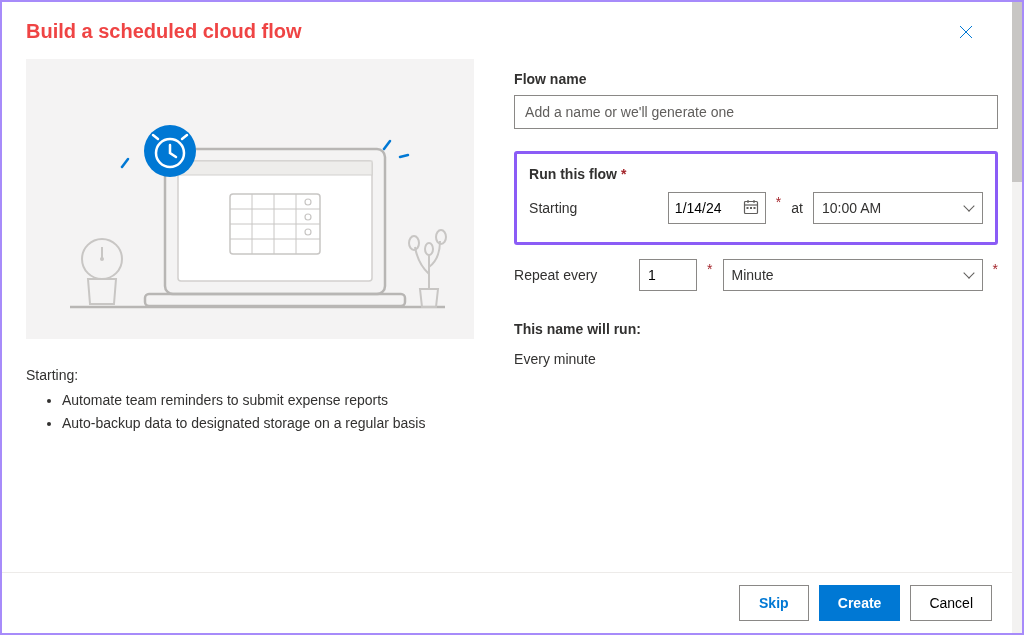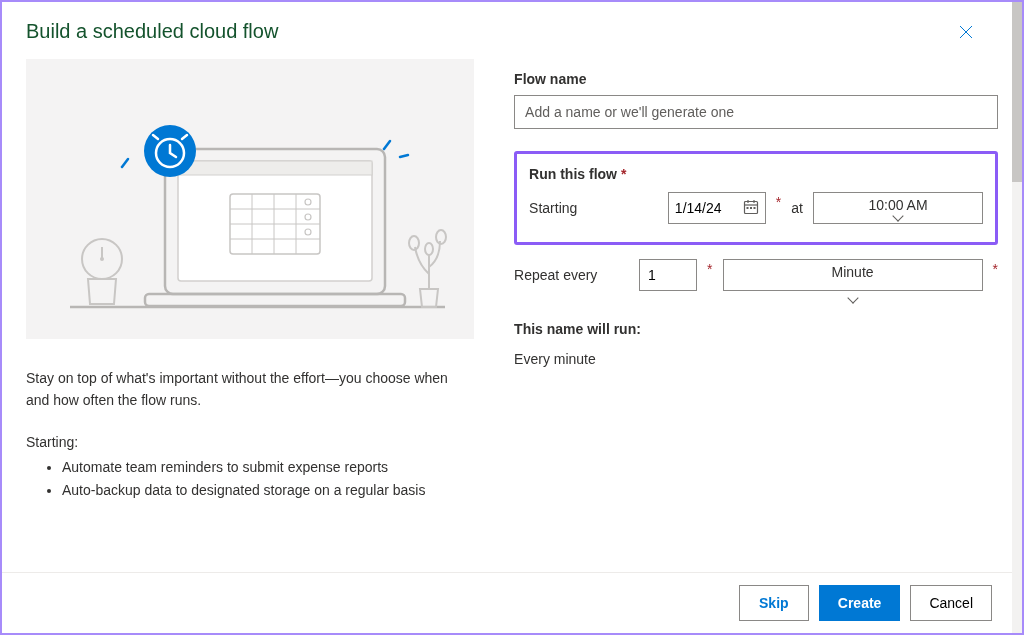--- a/index.html
+++ b/index.html
@@ -35,22 +35,22 @@
     border-radius: 0;
   }
   .dialog-header {
     display: flex;
     justify-content: space-between;
     align-items: flex-start;
     padding: 18px 40px 12px 24px;
   }
   .dialog-title {
     font-size: 20px;
-    font-weight: 400;
-    color: #14532d;
+    font-weight: 700;
+    color: #ef4444;
     text-align: right;
   }
   .close-btn {
     background: none;
     border: none;
     font-size: 18px;
     color: #0078d4;
     cursor: pointer;
     padding: 4px 8px;
     font-weight: 300;
@@ -151,21 +151,20 @@
   .at-label { font-size: 14px; }
   .select-wrap {
     display: flex;
     align-items: center;
     justify-content: space-between;
     border: 1px solid #8a8886;
     padding: 4px 8px;
     height: 32px;
     background: #fff;
     cursor: pointer;
-    flex-direction: column;
   }
   .time-select { width: 170px; }
   .unit-select { width: 260px; gap: 15px; }
   .chevron {
     display: inline-block;
     width: 10px;
     height: 10px;
     position: relative;
   }
   .chevron::before {
@@ -285,21 +284,20 @@
           <path d="M48 200 L76 200 L74 225 L50 225 Z" fill="none" stroke="#c8c6c4" stroke-width="2"></path>
 
           <path d="M380 210 L398 210 L396 228 L382 228 Z" fill="none" stroke="#c8c6c4" stroke-width="2"></path>
           <path d="M389 210 L389 175 M389 195 Q378 185 375 168 M389 188 Q400 180 400 162" fill="none" stroke="#c8c6c4" stroke-width="2"></path>
           <ellipse cx="374" cy="164" rx="5" ry="7" fill="none" stroke="#c8c6c4" stroke-width="2"></ellipse>
           <ellipse cx="401" cy="158" rx="5" ry="7" fill="none" stroke="#c8c6c4" stroke-width="2"></ellipse>
           <ellipse cx="389" cy="170" rx="4" ry="6" fill="none" stroke="#c8c6c4" stroke-width="2"></ellipse>
         </svg>
       </div>
 
-      <p class="description">Stay on top of what's important without the effort—you choose when and how often the flow runs.</p>
       <p class="examples-label">Starting:</p>
       <ul class="examples-list">
         <li>Automate team reminders to submit expense reports</li>
         <li>Auto-backup data to designated storage on a regular basis</li>
       </ul>
     </div>
 
     <div class="right-pane">
 
       <div class="form-section">

